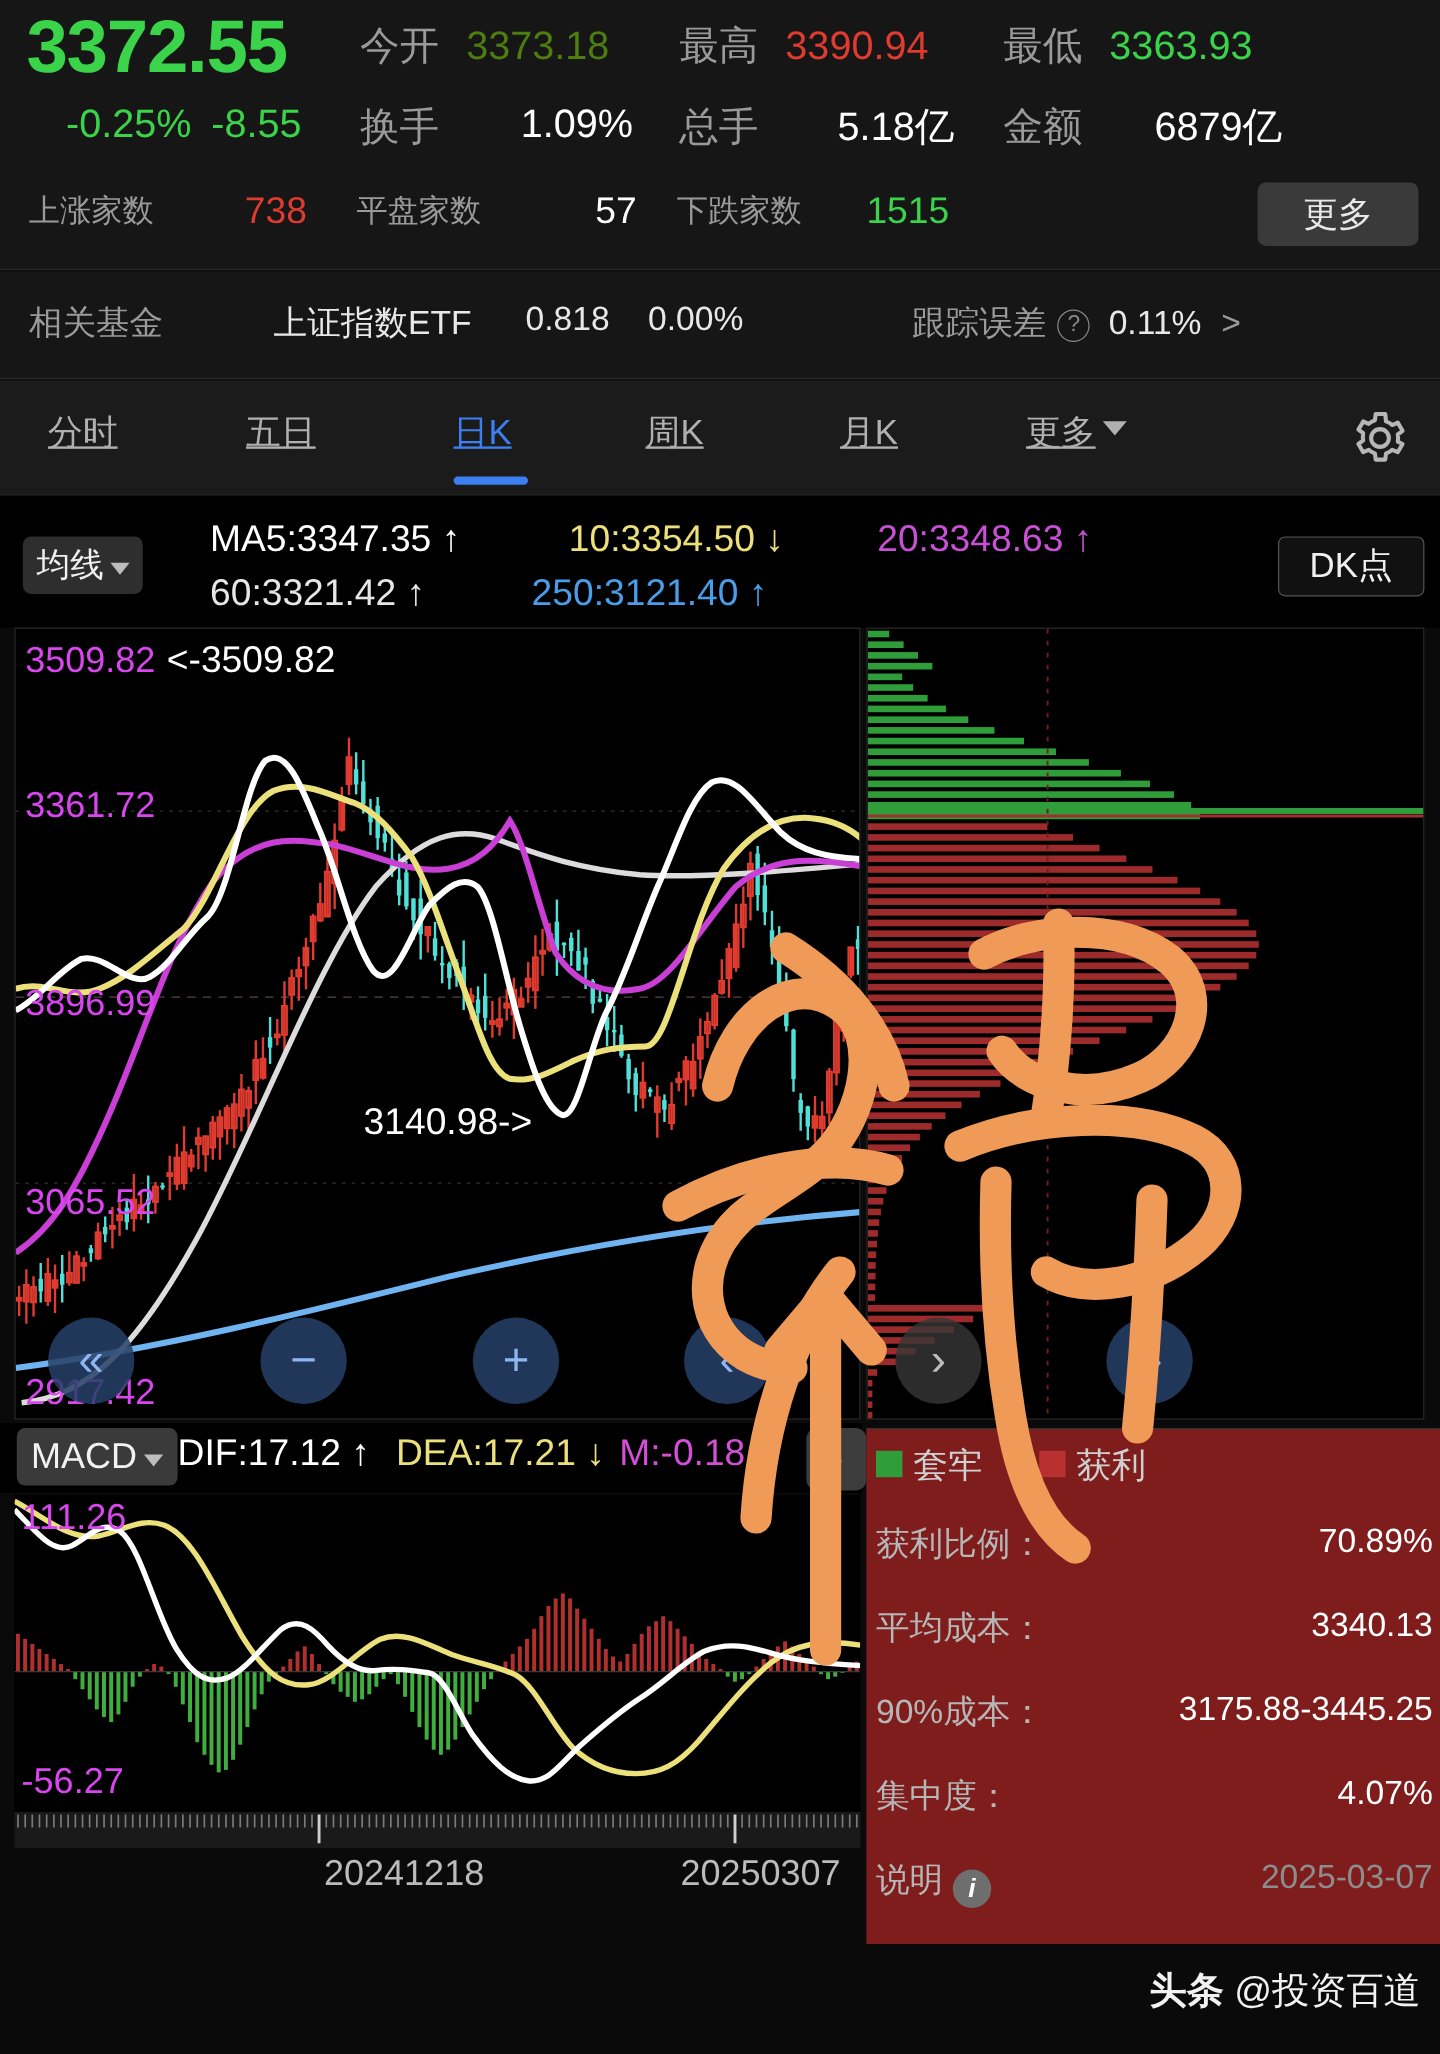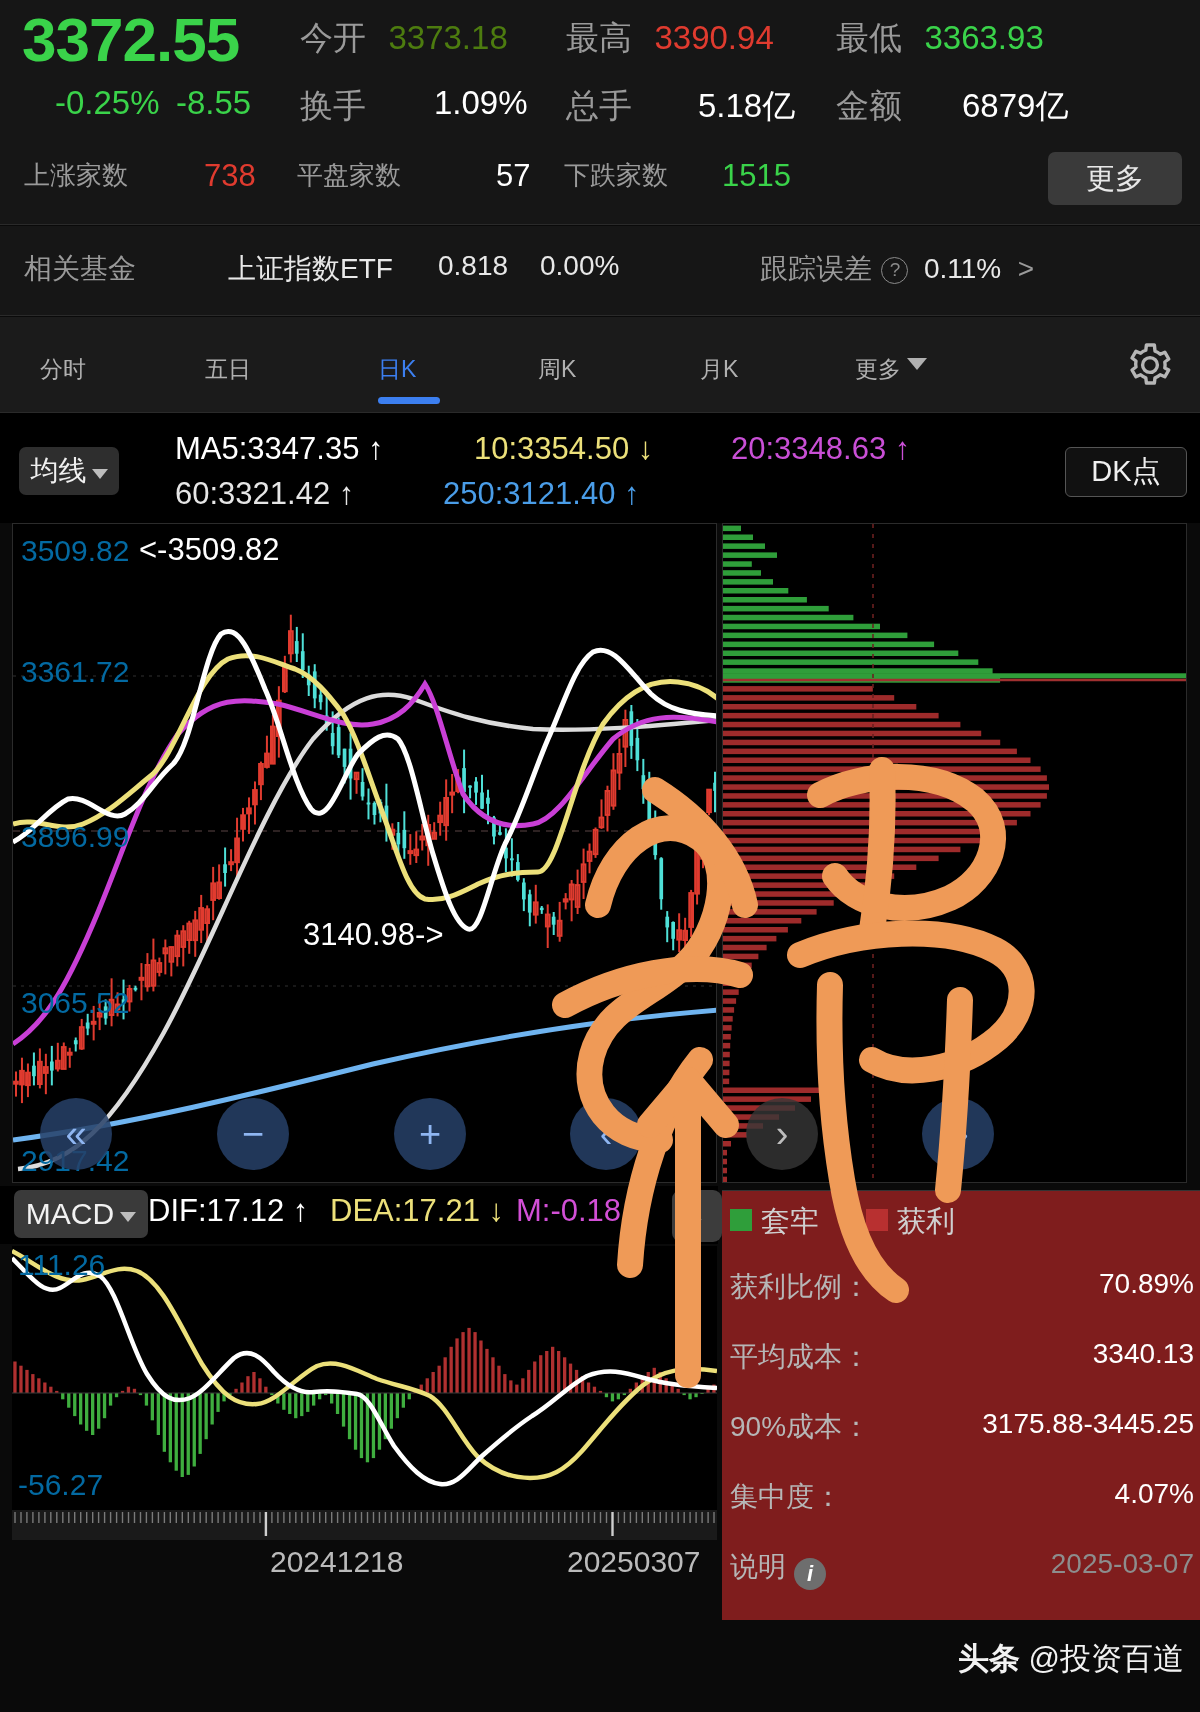--- a/index.html
+++ b/index.html
@@ -37,21 +37,21 @@
   .f-lbl { color:#9a9a9a; font-size:28px; }
   .f-val { color:#e8e8e8; font-size:28px; }
   .qmark {
     display:inline-block; width:27px; height:27px; border:1.6px solid #8a8a8a;
     border-radius:50%; color:#8a8a8a; font-size:19px; line-height:24px;
     text-align:center; vertical-align:2px; margin:0 5px;
   }
 
   
   .tabbar { position:absolute; left:0; top:317px; width:1200px; height:96px; background:#1b1b1b; }
-  .tab { position:absolute; top:37px; font-size:23px; color:#b0b0b0; white-space:nowrap; }
+  .tab { position:absolute; top:24px; font-size:29px; color:#b0b0b0; white-space:nowrap;text-decoration:underline; }
   .tab.active { color:#3c7ff0; }
   .tab-underline { position:absolute; top:80px; height:7px; border-radius:4px; background:#3c7ff0; }
   .caret-dn { display:inline-block; width:0;height:0;border-left:10px solid transparent;
     border-right:10px solid transparent;border-top:12px solid #b0b0b0; vertical-align:7px; margin-left:6px;}
   .gear { position:absolute; right:26px; top:24px; width:48px; height:48px; }
 
   
   .marow { position:absolute; left:0; top:413px; width:1200px; height:110px; background:#000; }
   .ma-chip {
     position:absolute; left:19px; top:34px; width:100px; height:48px;
@@ -65,21 +65,21 @@
     position:absolute; right:13px; top:34px; width:122px; height:50px;
     background:#111; border:1px solid #555; border-radius:6px;
     display:flex; align-items:center; justify-content:center; color:#f0f0f0; font-size:29px;
   }
 
   
   .kchart { position:absolute; left:12px; top:523px; width:705px; height:660px;
             border:1px solid #2b2b2b; background:#000; overflow:hidden; }
   .kvol { position:absolute; left:722px; top:523px; width:465px; height:660px;
           border:1px solid #2b2b2b; background:#000; overflow:hidden; }
-  .axlabel { position:absolute; color:#0369a1; font-size:30px; white-space:nowrap; }
+  .axlabel { position:absolute; color:#d946ef; font-size:30px; white-space:nowrap; }
   .annot { position:absolute; color:#ffffff; font-size:31px; white-space:nowrap; }
 
   
   .navbtn { position:absolute; width:72px; height:72px; border-radius:50%;
             background:rgba(38,64,104,0.86); display:flex; align-items:center;
             justify-content:center; color:#8fb6f2; font-size:38px; }
 
   
   .macdrow { position:absolute; left:0; top:1186px; width:718px; height:58px; background:#000; }
   .macd-chip { position:absolute; left:14px; top:4px; width:134px; height:48px;

